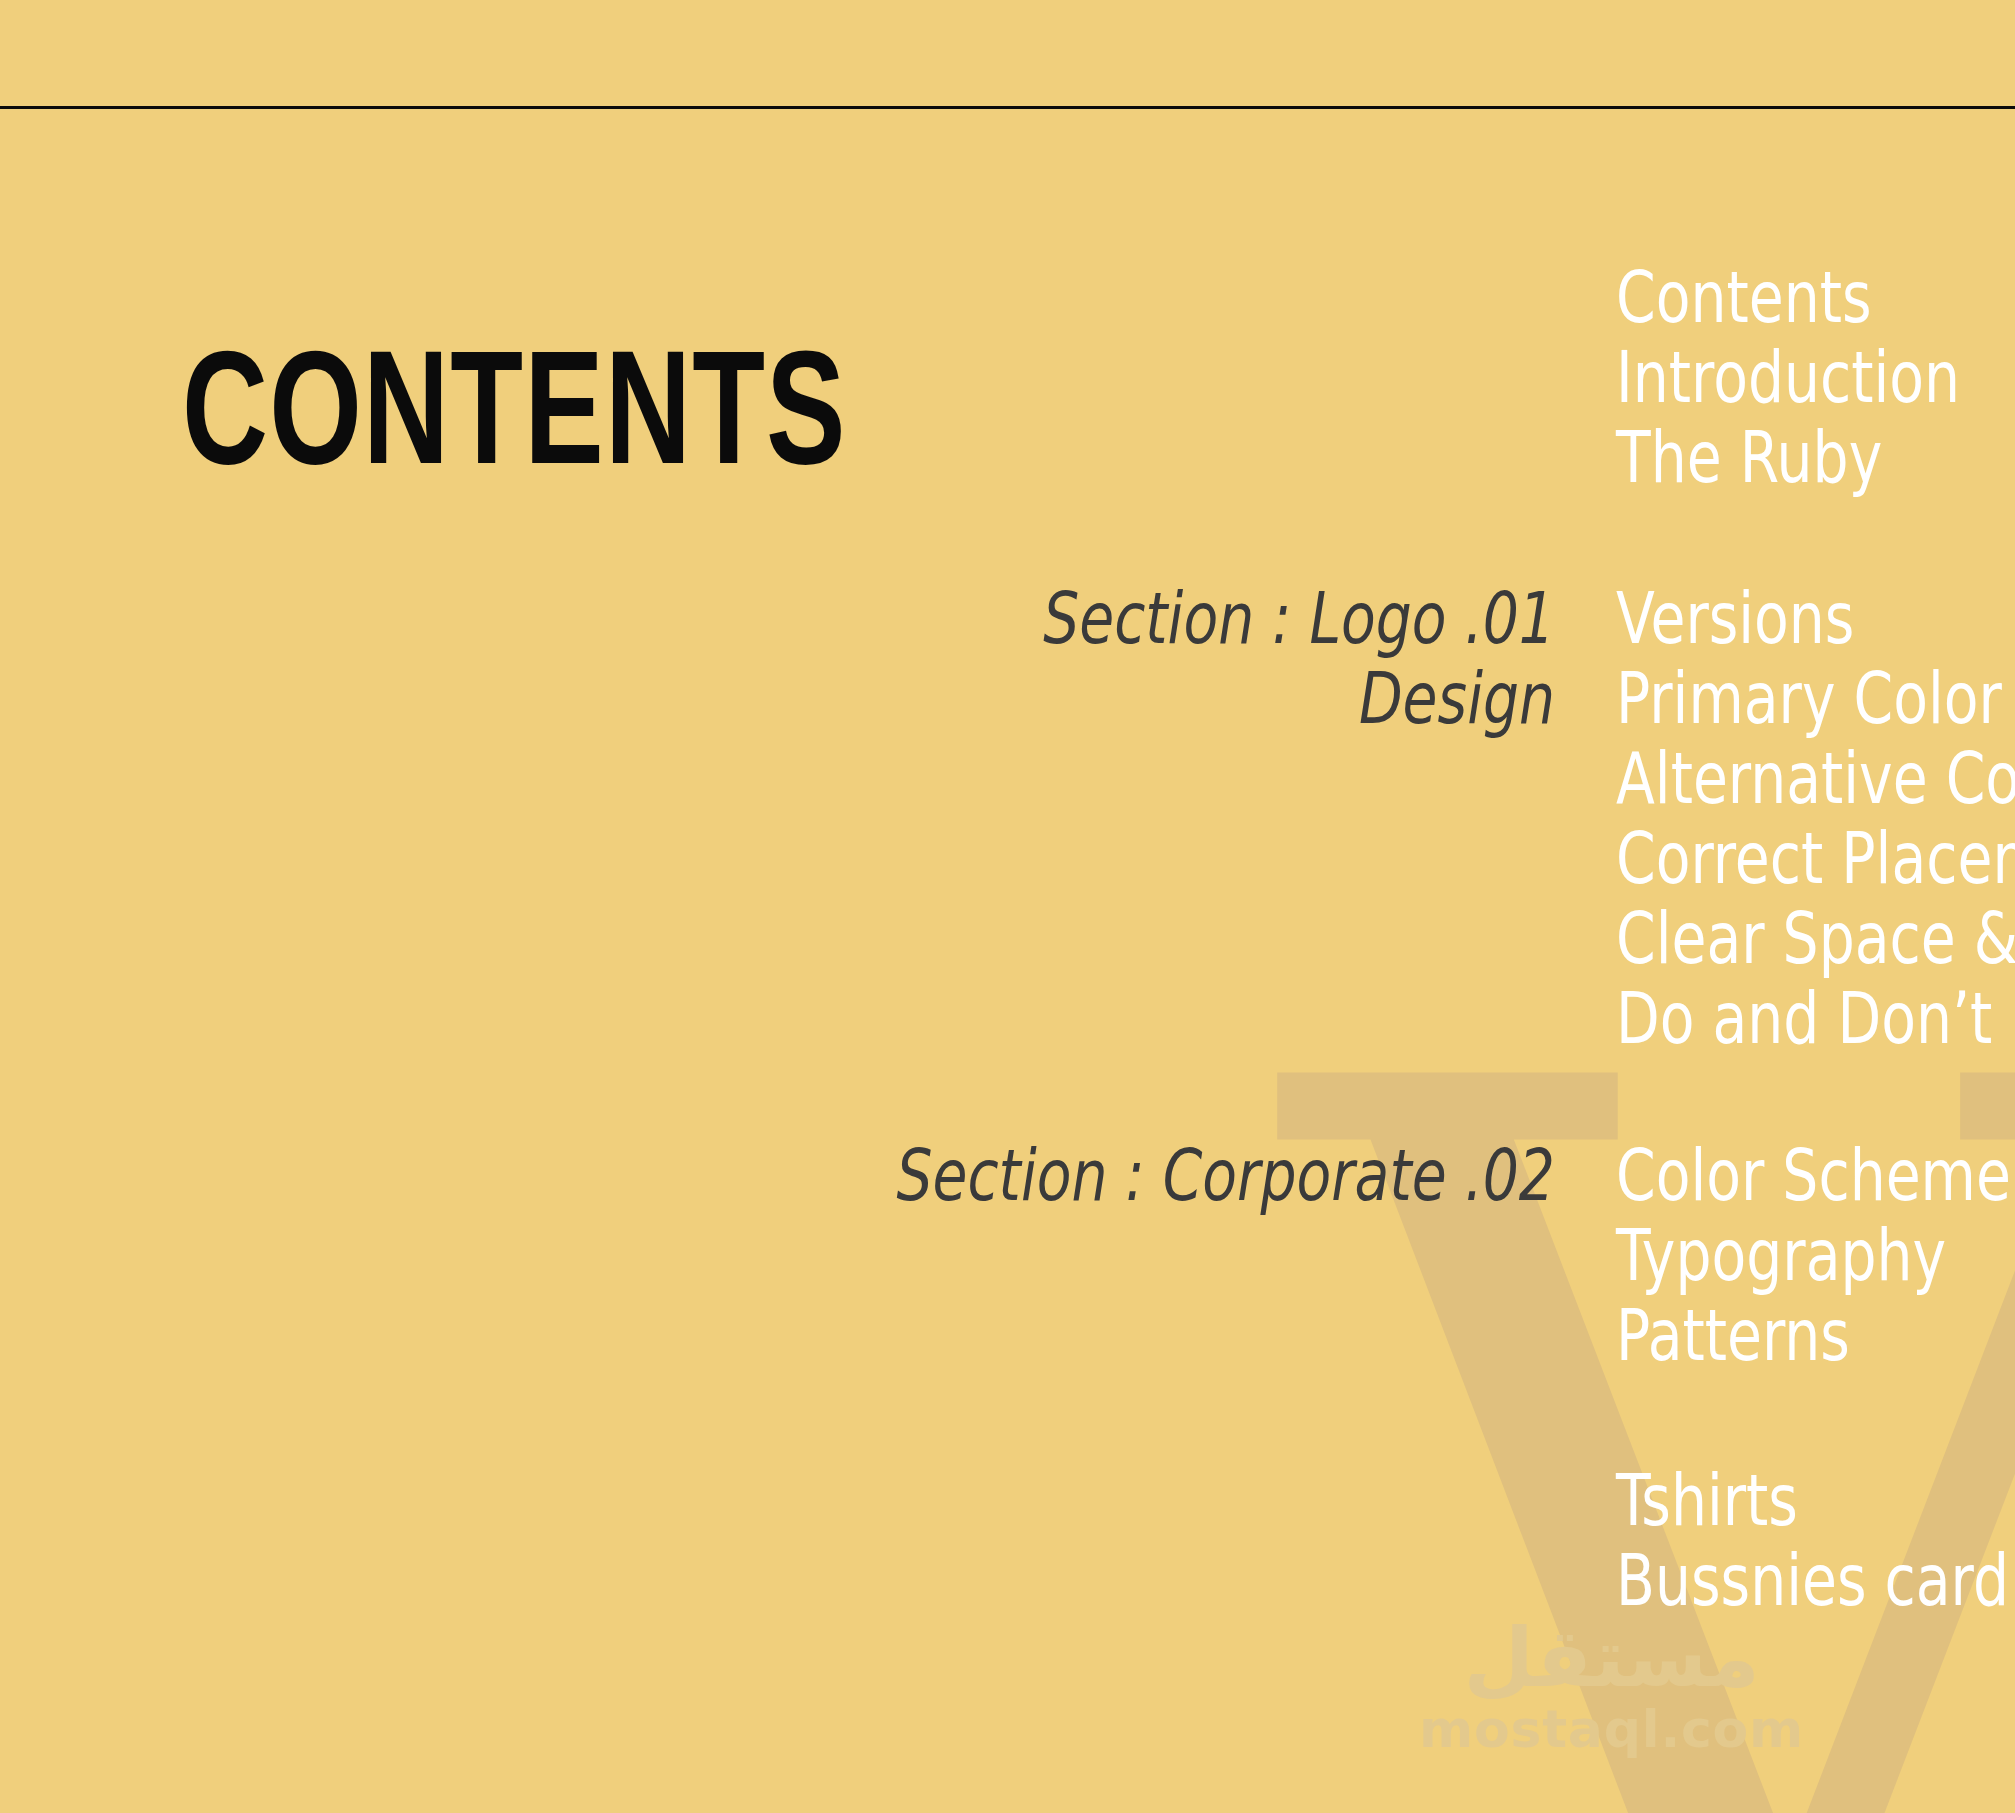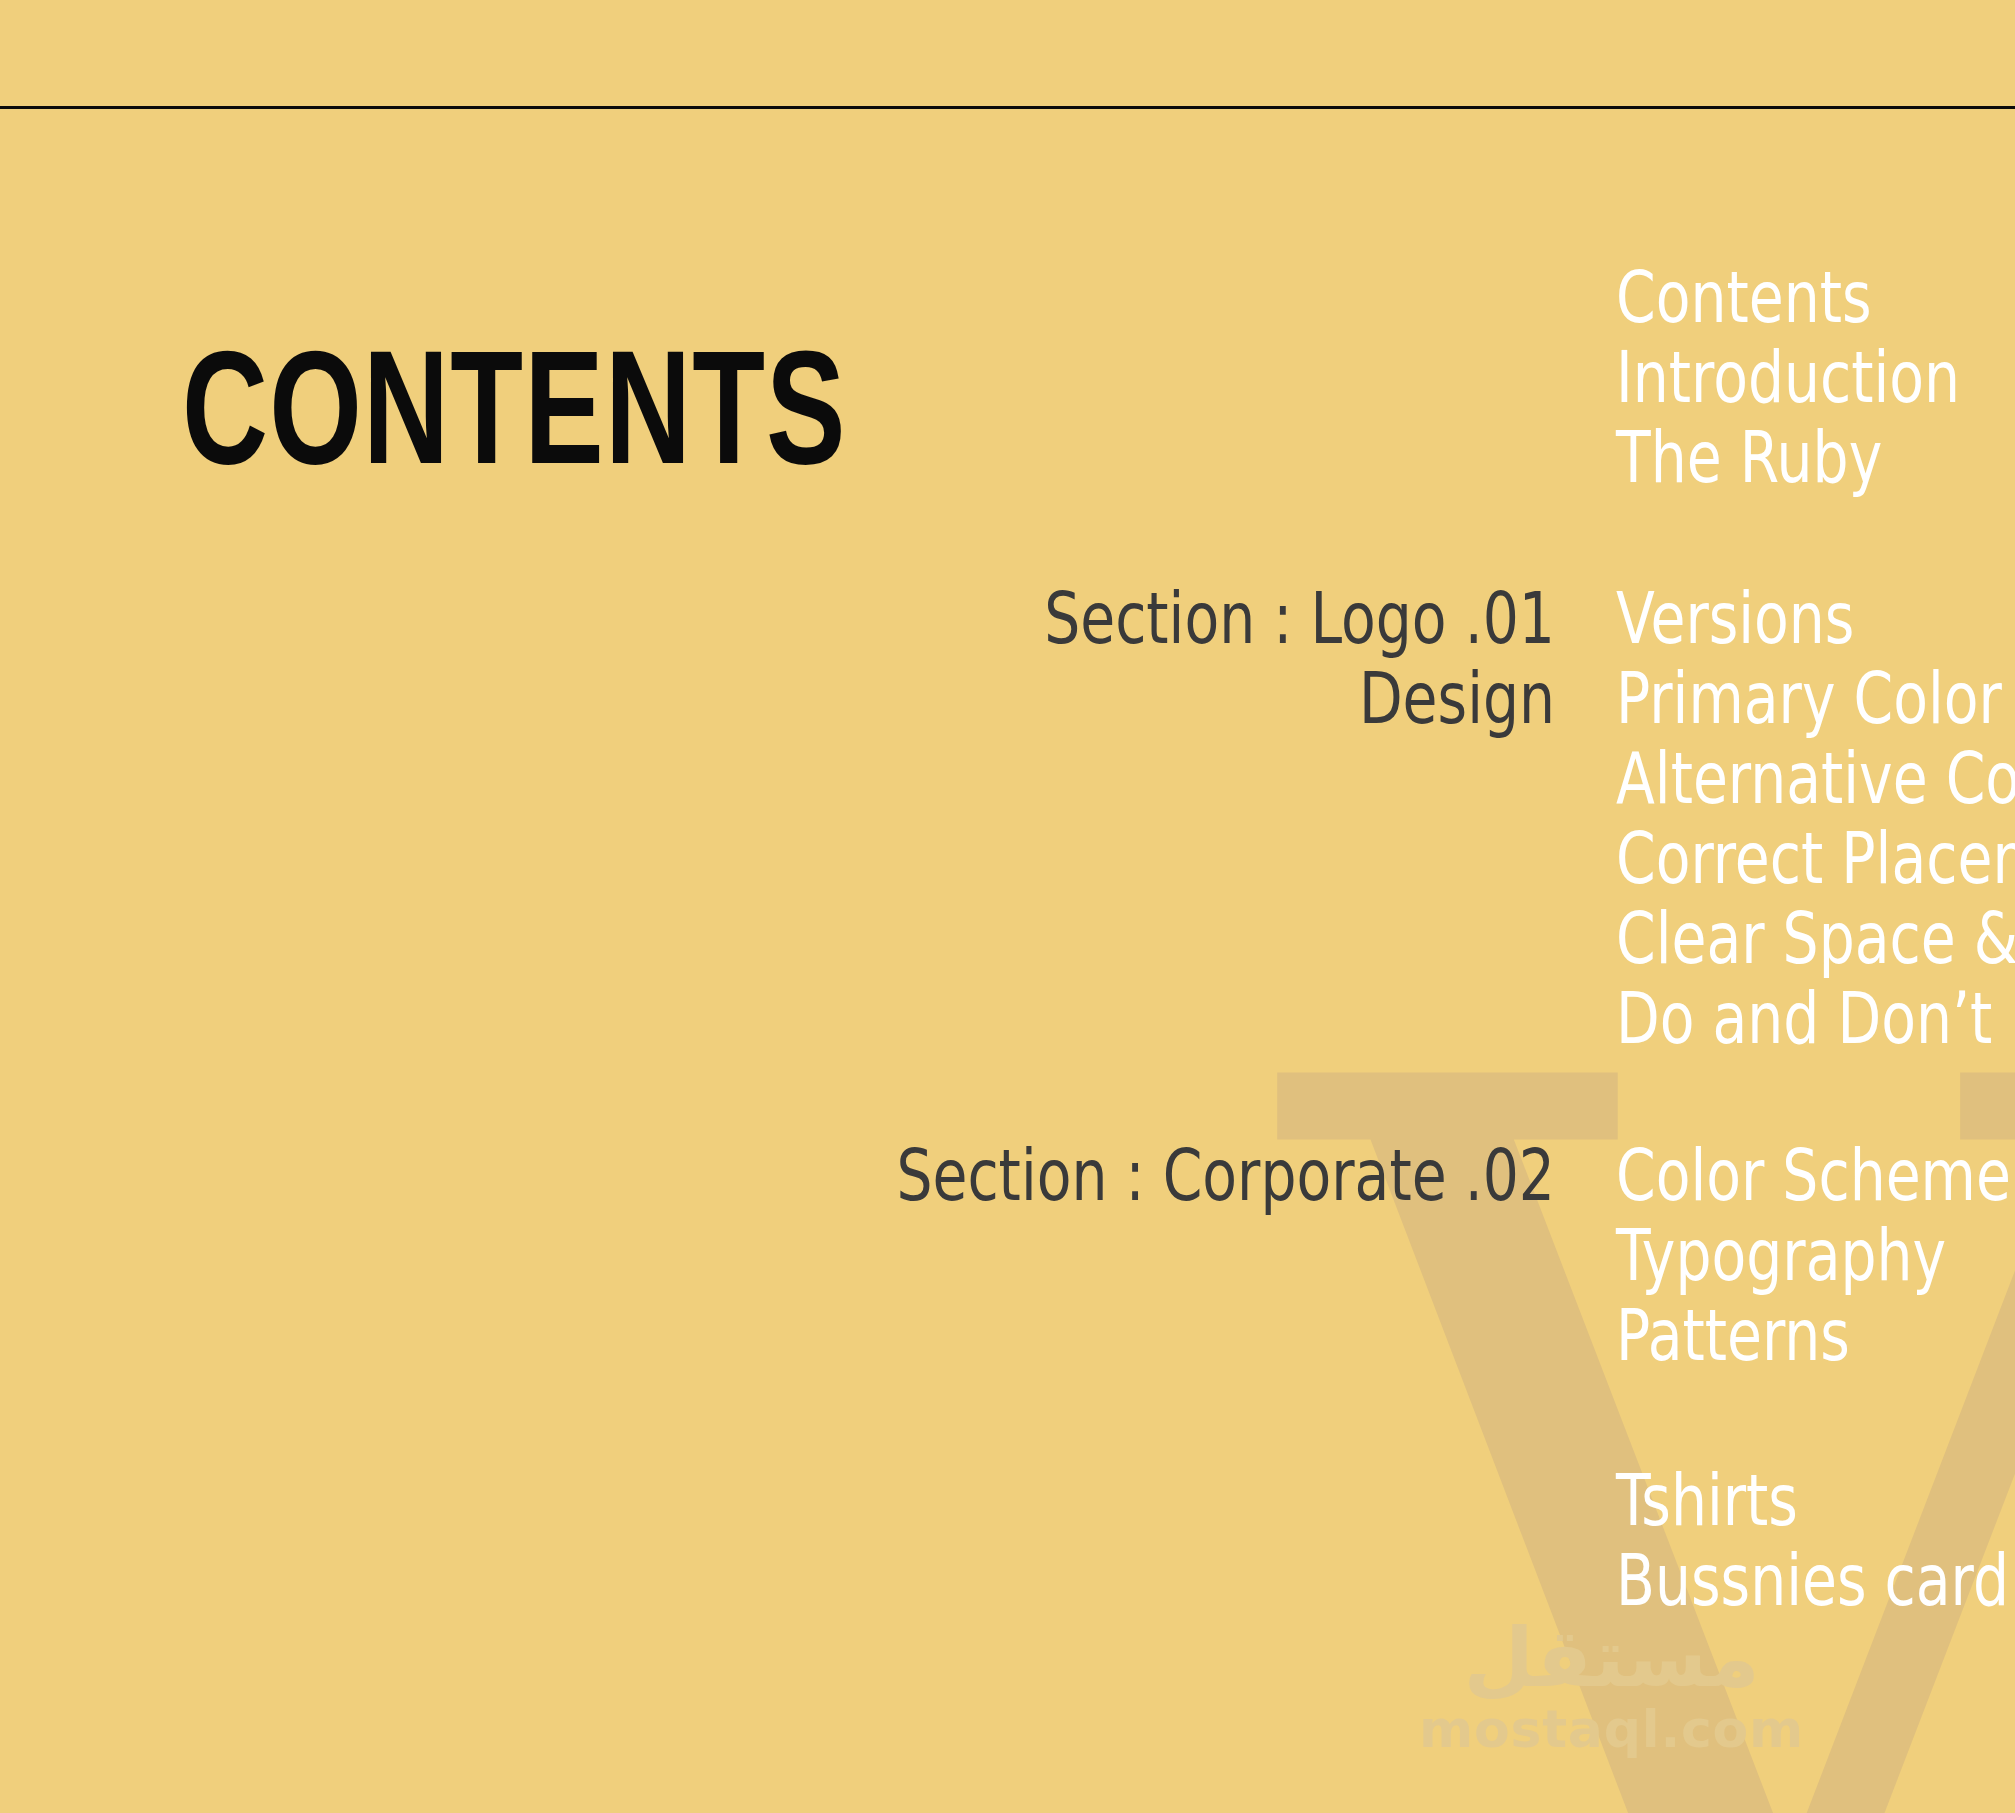--- a/index.html
+++ b/index.html
@@ -71,20 +71,21 @@
     width: 3224px;
     height: 1814px;
     z-index: 2;
   }
 
   .label-col {
     position: absolute;
     left: 0;
     width: 1555px;
     text-align: right;
+    font-style: italic;
   }
   .items-col {
     position: absolute;
     left: 1616px;
     width: 1370px;
     text-align: left;
   }
 
   .sec-label,
   .item-line {

